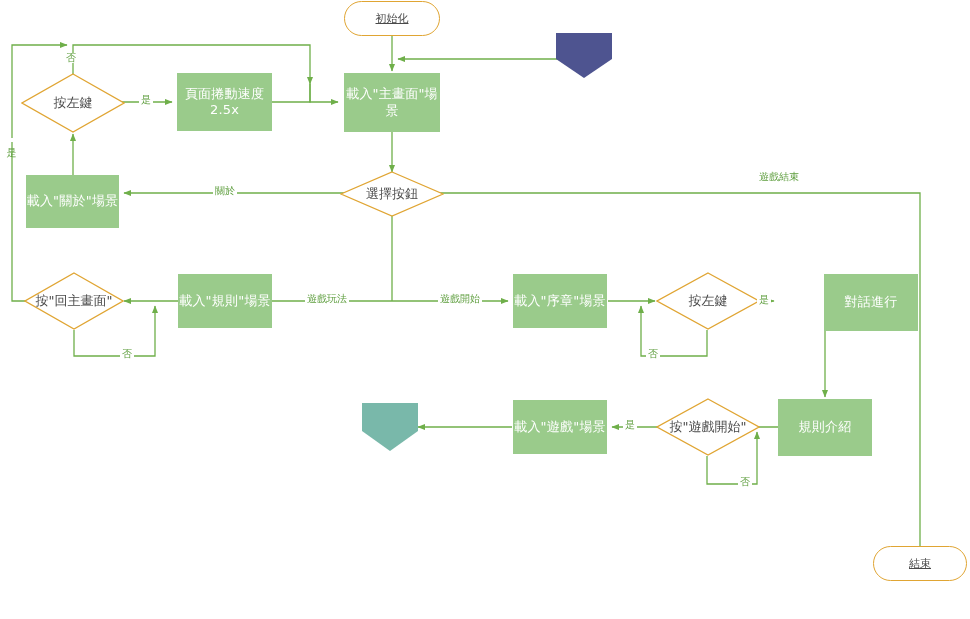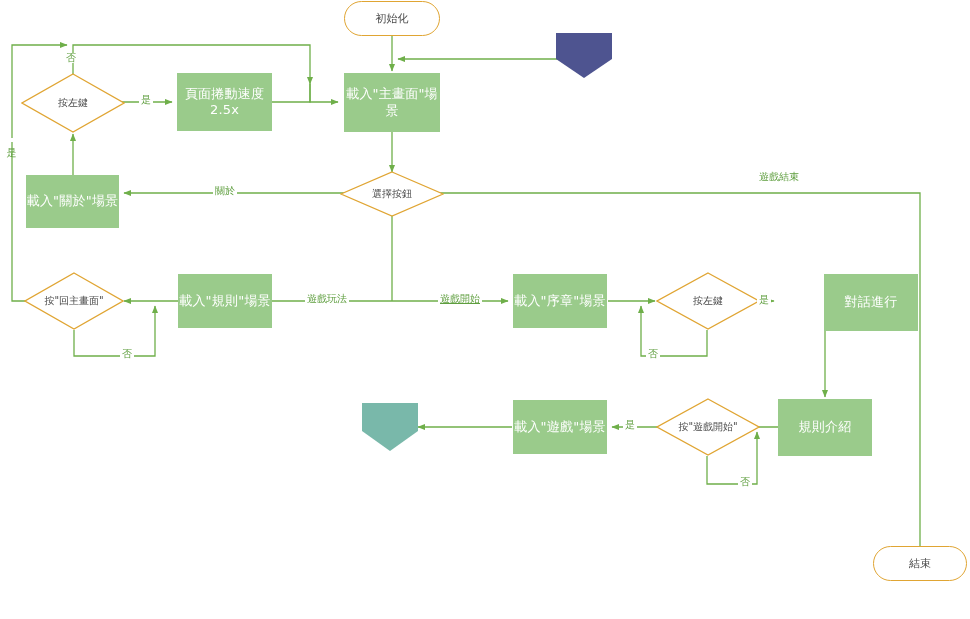--- a/index.html
+++ b/index.html
@@ -36,26 +36,27 @@
     font-size:13px;
     letter-spacing:.2px;
   }
   
   .term{
     background:#ffffff;
     border:1.4px solid #E0A533;
     border-radius:22px;
     color:#4a4a4a;
     font-size:11px;
+    text-decoration:underline;
   }
   
   .dec{
     background:transparent;
     color:#4a4a4a;
-    font-size:10px;
+    font-size:13px;
   }
   .dec .dshape{
     position:absolute;
     left:0; top:0;
     width:100%; height:100%;
   }
   .dec .dlabel{
     position:relative;
     z-index:2;
     white-space:nowrap;
@@ -233,21 +234,21 @@
   <div class="elabel" style="left:139px; top:95px;">是</div>
 
   <div class="elabel vert" style="left:6px; top:138px;">是</div>
 
   <div class="elabel" style="left:213px; top:186px;">關於</div>
 
   <div class="elabel" style="left:757px; top:172px;">遊戲結束</div>
 
   <div class="elabel" style="left:305px; top:294px;">遊戲玩法</div>
 
-  <div class="elabel" style="left:438px; top:294px;text-decoration:underline;">遊戲開始</div>
+  <div class="elabel" style="left:438px; top:294px;">遊戲開始</div>
 
   <div class="elabel" style="left:120px; top:349px;">否</div>
 
   <div class="elabel" style="left:646px; top:349px;">否</div>
 
   <div class="elabel" style="left:757px; top:295px;">是</div>
 
   <div class="elabel" style="left:738px; top:477px;">否</div>
 
   <div class="elabel" style="left:623px; top:420px;">是</div>

